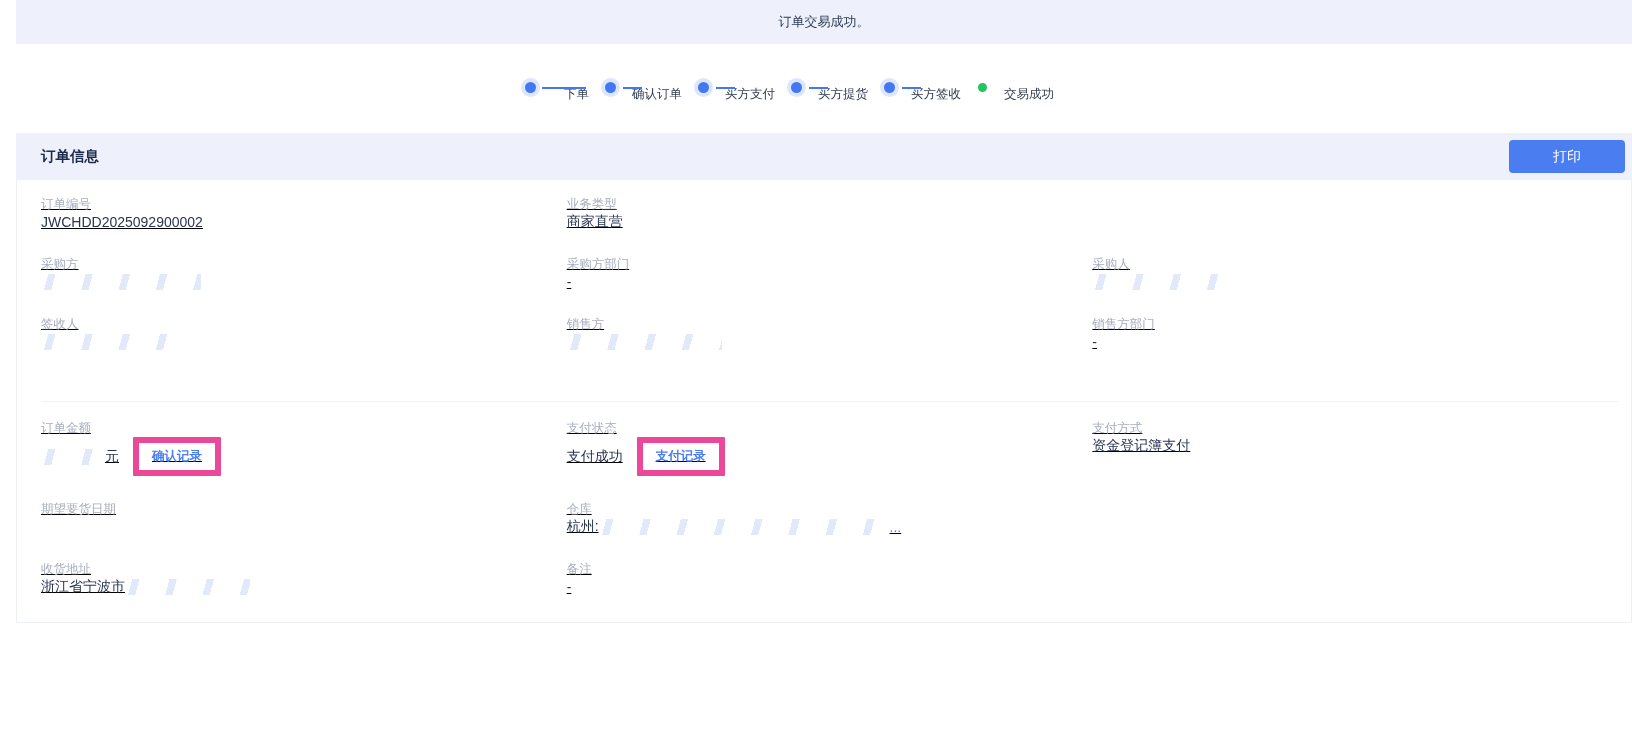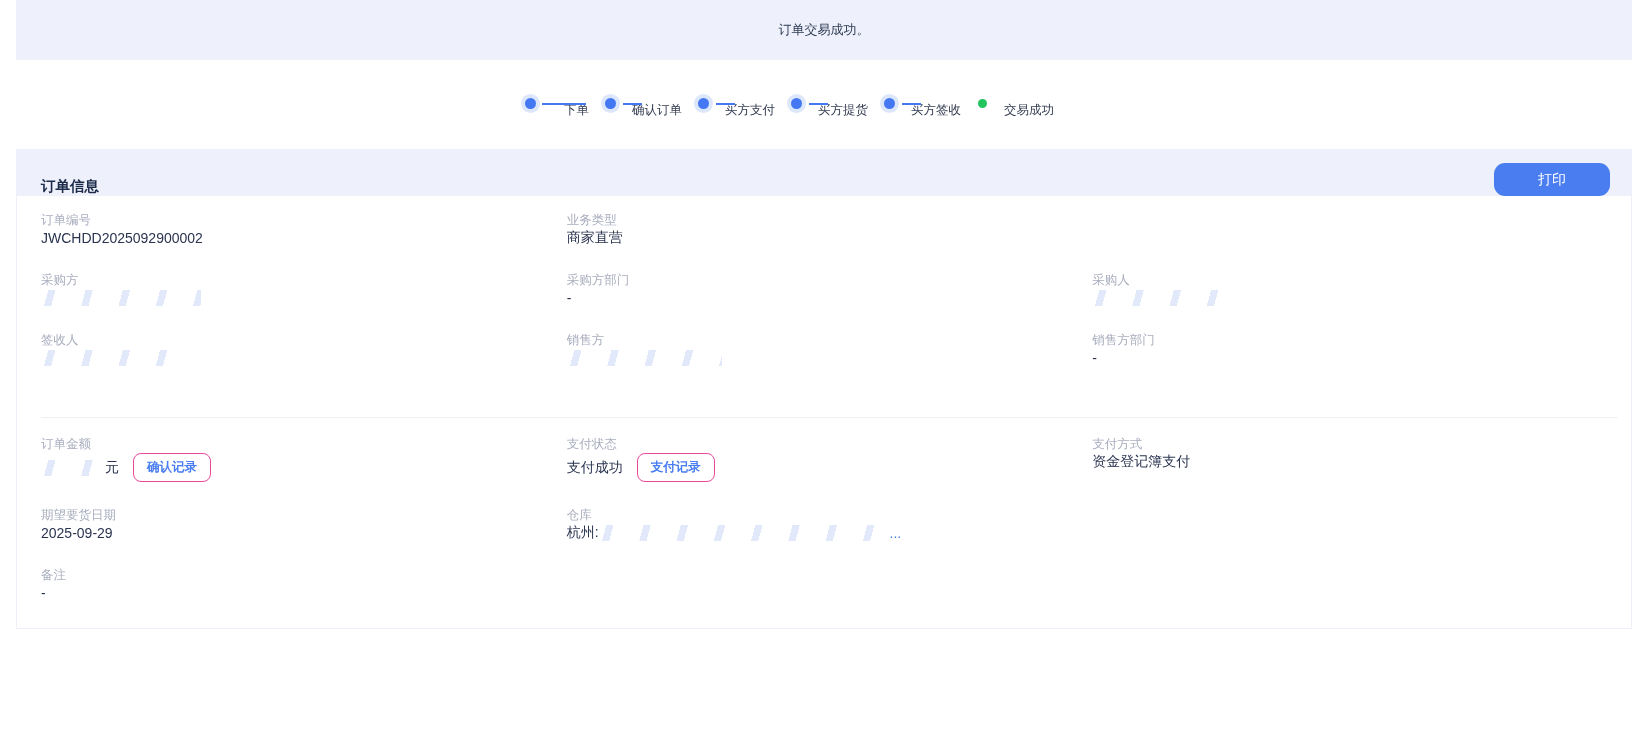--- a/index.html
+++ b/index.html
@@ -1,20 +1,20 @@
 <!DOCTYPE html>
 <html><head>
 <meta charset="utf-8">
 <style>
   * { margin:0; padding:0; box-sizing:border-box; }
   html,body { width:1632px; height:747px; background:#fff; font-family:"Liberation Sans","DejaVu Sans",sans-serif; overflow:hidden; }
 
   
   .banner {
-    margin-left:16px; height:60px; background:#eef1fb;
+    margin-left:16px; height:44px; background:#eef1fb;
     display:flex; align-items:center; justify-content:center;
     font-size:13px; color:#2c3a52;
   }
 
   
   .stepper {
     margin:28px auto 0; width:558px; transform:translateX(-41px);
     display:flex;
   }
   .step { width:93px; display:flex; align-items:center; position:relative; }
@@ -26,46 +26,46 @@
   .step.success .dot { width:9px; height:9px; background:#21c45d; box-shadow:none; }
   .step:not(:last-child) .dot-row::after {
     content:""; position:absolute; top:8px; left:calc(50% + 12px); width:calc(100% - 24px);
     height:2px; background:#4477f2; z-index:1;
   }
   .step-label { margin-top:14px; font-size:12.5px; color:#333c50; white-space:nowrap; }
 
   
   .card { margin:30px 0 0 16px; border:1px solid #edf0f8; border-top:none; }
   .card-header {
-    height:47px; background:#eef1fb; display:flex; align-items:flex-end; justify-content:space-between;
-    padding:0 21px 0 24px;
+    height:47px; background:#eef1fb; display:flex; align-items:center; justify-content:space-between;
+    padding:0 6px 0 24px;
   }
   .card-title { font-size:14.5px; font-weight:bold; color:#1c2b4a; }
   .print-btn {
-    width:116px; height:33px; background:#4a7ef0; color:#fff; border:none; border-radius:11px;
+    width:116px; height:33px; background:#4a7ef0; color:#fff; border:none; border-radius:4px;
     font-size:14px; cursor:pointer; font-family:inherit;
   }
-  .card-body { background:#fff; padding:16px 13px 26px 24px; }
+  .card-body { background:#fff; padding:16px 13px 26px 24px;text-decoration:underline; }
   .grid-row { display:grid; grid-template-columns:1fr 1fr 1fr; margin-bottom:25px; }
   .field-label { font-size:12.5px; color:#a9aebe; }
   .field-value { font-size:14px; color:#2a3450; min-height:18px; display:flex; align-items:center; }
   .divider { border-top:1px solid #f0f1f5; margin:14px 0 18px 0; }
 
   
   .redacted {
     display:inline-block; height:16px; vertical-align:middle;
     background:repeating-linear-gradient(105deg, transparent 0 7px, #d9e3f9 7px 14px, transparent 14px 36px);
     opacity:.8;
   }
   .w160{width:160px;} .w150{width:150px;} .w155{width:155px;} .w145{width:145px;}
   .w58{width:58px;} .w285{width:285px;} .w125{width:125px;}
 
   .outline-btn {
-    margin-left:14px; padding:5px 13px; background:#fff; border:1px solid #ec4899; color:#4a7ef0;
-    border-radius:8px; font-size:12.5px; font-weight:bold; cursor:pointer; font-family:inherit; white-space:nowrap;
+    margin-left:14px; padding:5px 13px; background:#fff; border:6px solid #ec4899; color:#4a7ef0;
+    border-radius:1px; font-size:12.5px; font-weight:bold; cursor:pointer; font-family:inherit; white-space:nowrap;
   }
   .unit { margin-left:6px; }
   .ellipsis-link { color:#4a7ef0; margin-left:6px; font-size:14px; cursor:pointer; }
 </style>
 </head>
 <body>
 
 <div class="banner">
   <span>订单交易成功。</span>
 </div>
@@ -191,34 +191,40 @@
       </div>
       <div>
         <div class="field-label">支付方式</div>
         <div class="field-value">资金登记簿支付</div>
       </div>
     </div>
 
     <div class="grid-row">
       <div>
         <div class="field-label">期望要货日期</div>
-        <div class="field-value">2025-09-29</div>
       </div>
       <div>
         <div class="field-label">仓库</div>
         <div class="field-value">
           <span>杭州:</span>
           <span class="redacted w285"></span>
           <span class="ellipsis-link">...</span>
         </div>
       </div>
     </div>
 
     <div class="grid-row" style="margin-bottom:0;">
       <div>
+        <div class="field-label">收货地址</div>
+        <div class="field-value">
+          <span>浙江省宁波市</span>
+          <span class="redacted w125"></span>
+        </div>
+      </div>
+      <div>
         <div class="field-label">备注</div>
         <div class="field-value">-</div>
       </div>
       <div></div>
     </div>
 
   </div>
 </div>
 
 </body></html>

